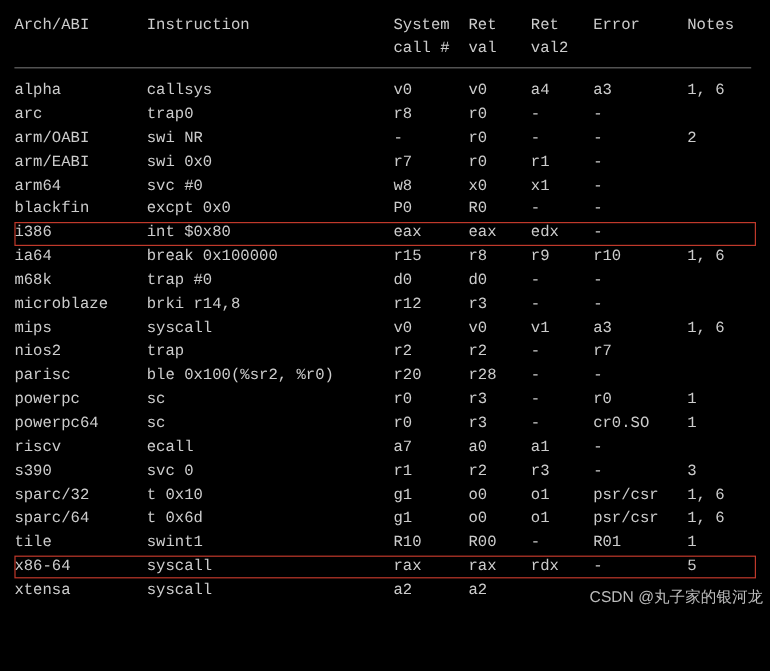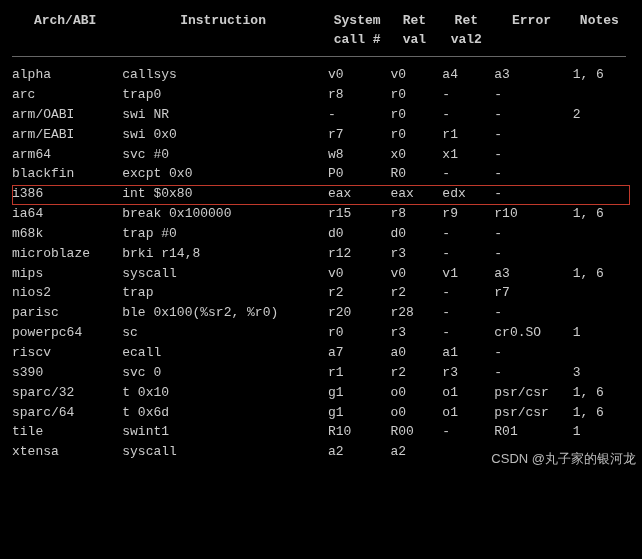--- a/index.html
+++ b/index.html
@@ -12,22 +12,22 @@
       line-height: 1.45;
       width: 642px;
       box-sizing: border-box;
       position: relative;
     }
     table {
       border-collapse: collapse;
       width: 100%;
     }
     th {
-      text-align: center;
-      font-weight: bold;
+      text-align: left;
+      font-weight: normal;
       vertical-align: top;
       padding: 0 4px 4px 0;
       color: #ccc;
     }
     td {
       padding: 0.5px 4px 0.5px 0;
       vertical-align: top;
       white-space: nowrap;
     }
     .col-arch   { width: 100px; }
@@ -197,20 +197,29 @@
       <tr>
         <td>parisc</td>
         <td>ble 0x100(%sr2, %r0)</td>
         <td>r20</td>
         <td>r28</td>
         <td>-</td>
         <td>-</td>
         <td></td>
       </tr>
       <tr>
+        <td>powerpc</td>
+        <td>sc</td>
+        <td>r0</td>
+        <td>r3</td>
+        <td>-</td>
+        <td>r0</td>
+        <td>1</td>
+      </tr>
+      <tr>
         <td>powerpc64</td>
         <td>sc</td>
         <td>r0</td>
         <td>r3</td>
         <td>-</td>
         <td>cr0.SO</td>
         <td>1</td>
       </tr>
       <tr>
         <td>riscv</td>
@@ -250,20 +259,29 @@
       </tr>
       <tr>
         <td>tile</td>
         <td>swint1</td>
         <td>R10</td>
         <td>R00</td>
         <td>-</td>
         <td>R01</td>
         <td>1</td>
       </tr>
+      <tr class="hl">
+        <td>x86-64</td>
+        <td>syscall</td>
+        <td>rax</td>
+        <td>rax</td>
+        <td>rdx</td>
+        <td>-</td>
+        <td>5</td>
+      </tr>
       <tr>
         <td>xtensa</td>
         <td>syscall</td>
         <td>a2</td>
         <td>a2</td>
         <td></td>
         <td></td>
         <td></td>
       </tr>
     </tbody>

